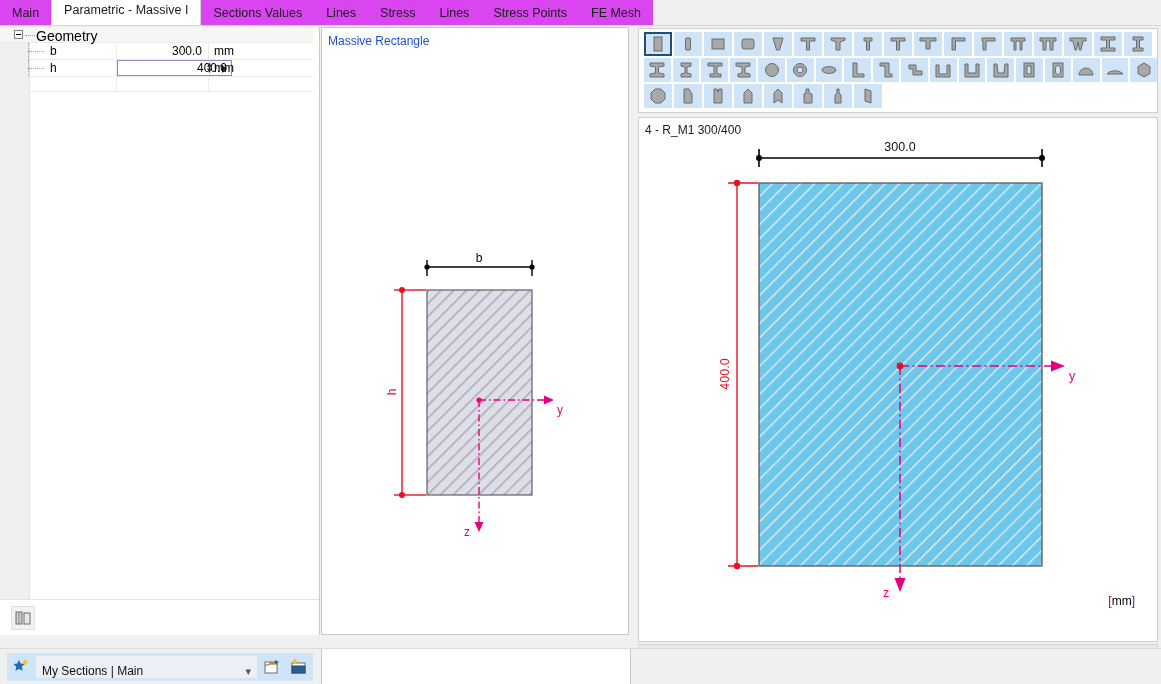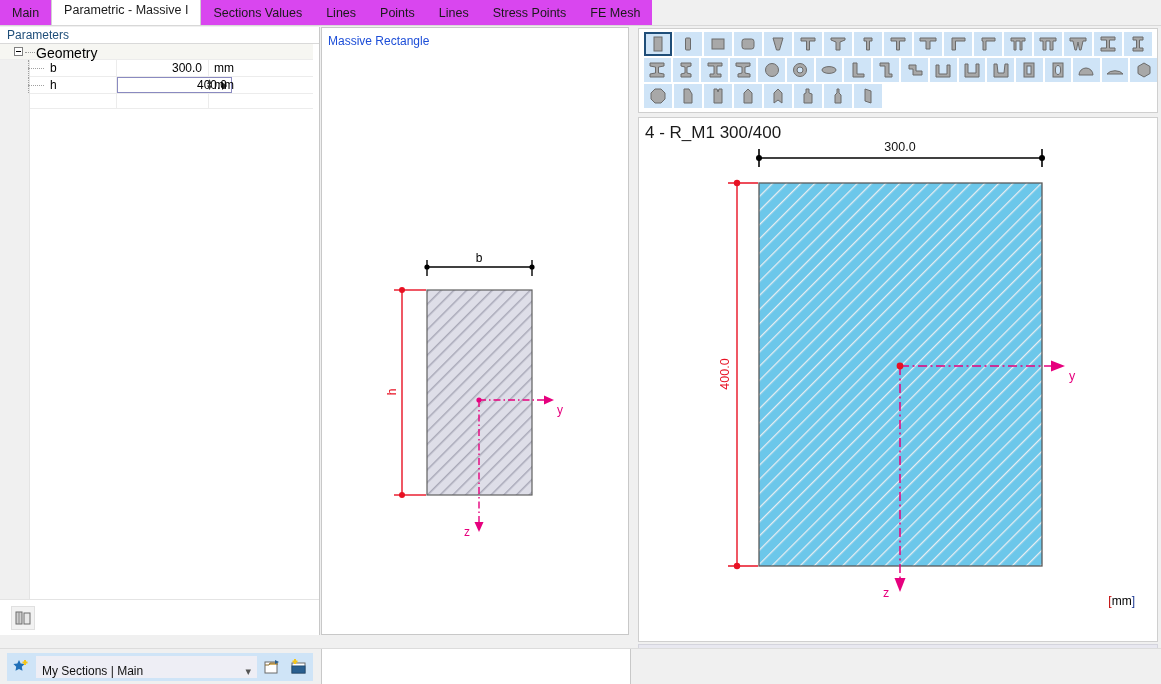--- a/index.html
+++ b/index.html
@@ -165,21 +165,21 @@
     display: flex; align-items: center; justify-content: center;
   }
   .shape-btn.sel { border: 2px solid #1f4e79; background: #cfe4f7; }
 
   .view-panel {
     position: absolute; left: 5px; top: 90px; width: 520px; height: 525px;
     background: #ffffff; border: 1px solid #cfcfcf;
   }
   .view-label {
     position: absolute; left: 6px; top: 5px;
-    font-size: 17px; color: #1a1a1a;
+    font-size: 12px; color: #1a1a1a;
   }
   .view-canvas { position: absolute; left: 0; top: 0; width: 518px; height: 523px; }
 
   .combo-bottom {
     position: absolute; left: 5px; top: 617px; width: 520px; height: 25px;
     background: #e8e8f0; border: 1px solid #d4d4dd;
     display: flex; align-items: center; padding: 0 8px;
     font-size: 12px;
   }
   .combo-bottom .chev { margin-left: auto; color: #555; font-size: 11px; }
@@ -235,28 +235,27 @@
 </head>
 <body>
 
 <div id="app">
 
   <div class="tabbar">
     <div class="tab">Main</div>
     <div class="tab active">Parametric - Massive I</div>
     <div class="tab">Sections Values</div>
     <div class="tab">Lines</div>
-    <div class="tab">Points</div>
+    <div class="tab">Stress</div>
     <div class="tab">Lines</div>
     <div class="tab">Stress Points</div>
     <div class="tab">FE Mesh</div>
   </div>
 
   <div class="left-panel">
-    <div class="panel-header">Parameters</div>
 
     <div class="grid-area">
       <div class="grid-gutter"></div>
 
       <div class="row-group">
         <div class="expander"></div>
         <div class="dots-h"></div>
         <div class="group-label">Geometry</div>
       </div>
 

